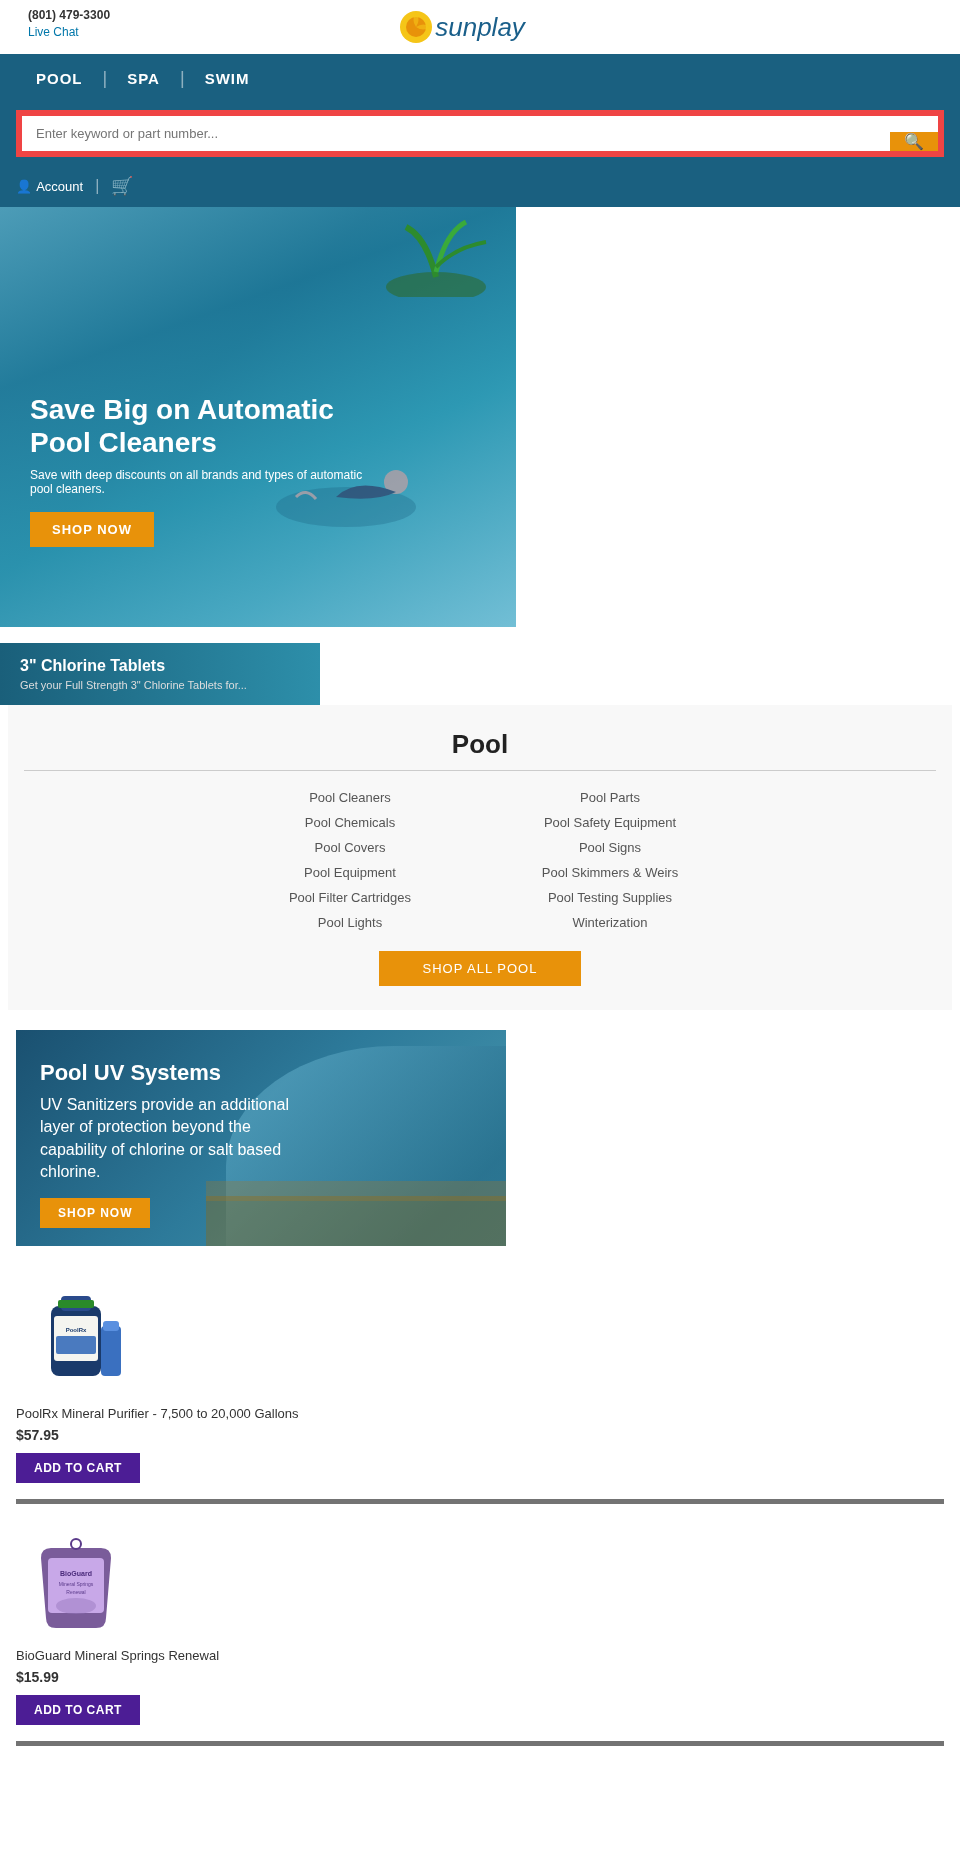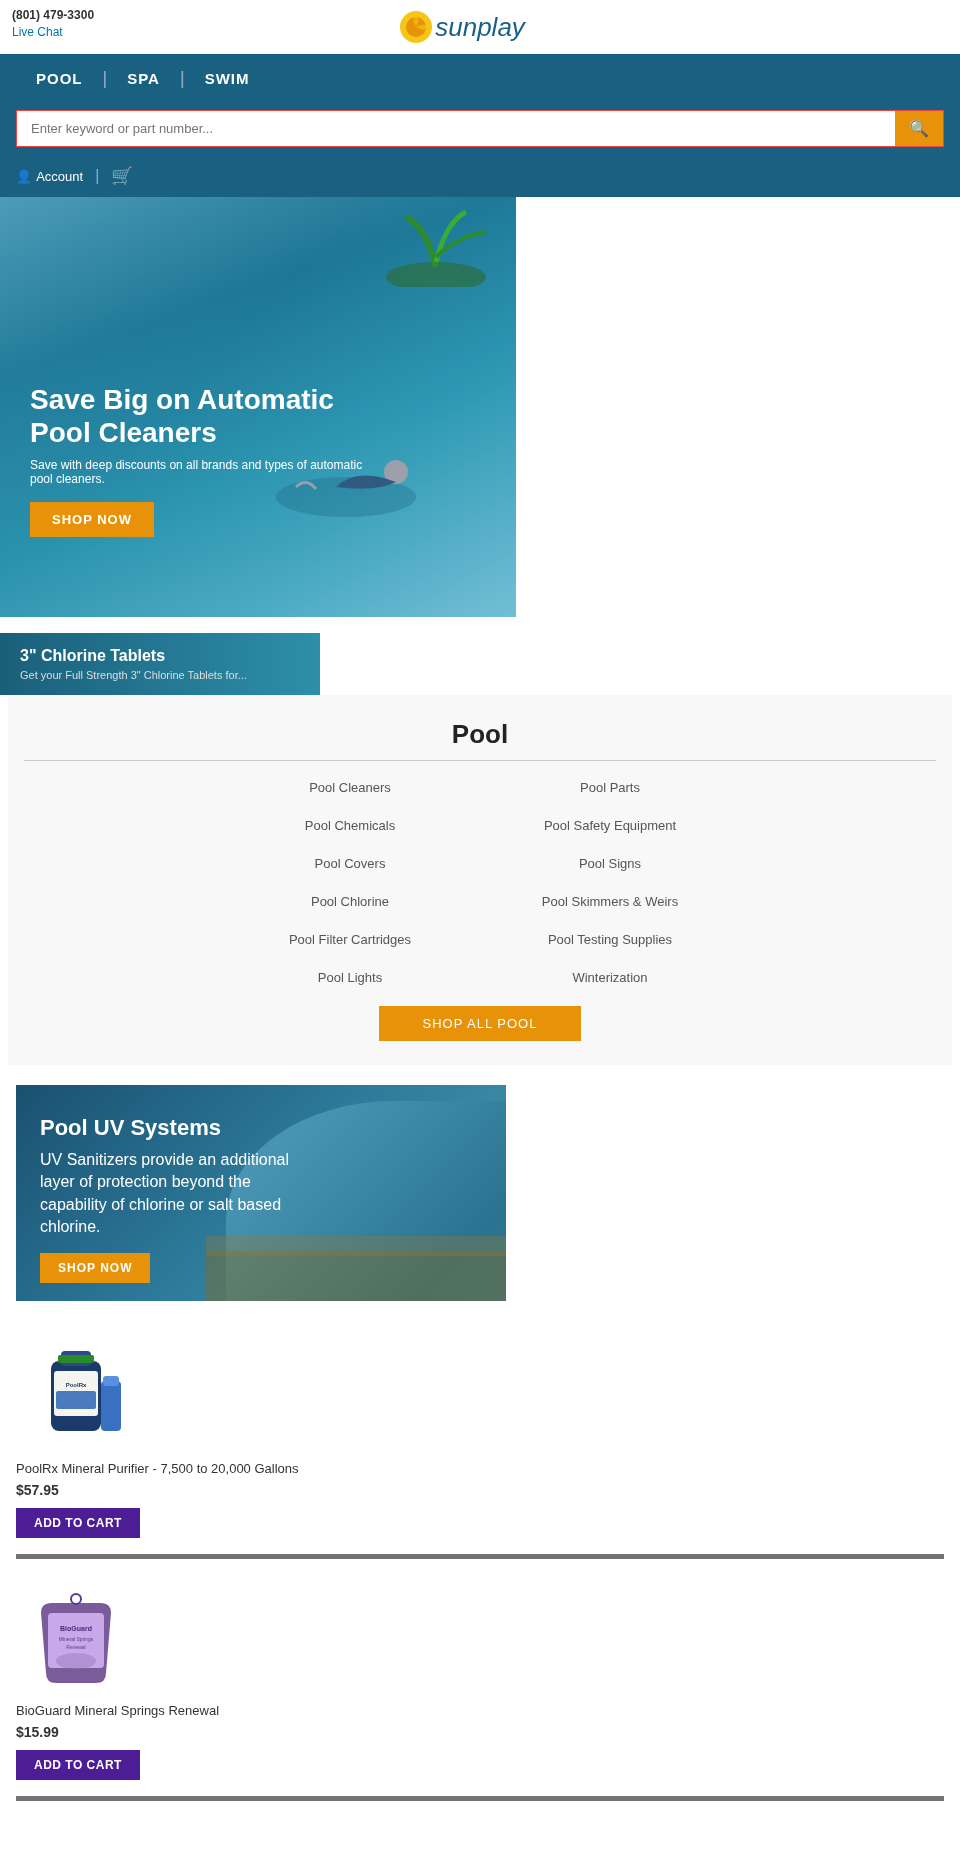--- a/index.html
+++ b/index.html
@@ -23,22 +23,23 @@
     }
     .nav-divider { color: #fff; opacity: 0.5; font-size: 18px; }
 
     
     .search-bar {
       background: #1a6080;
       padding: 8px 16px 12px;
     }
     .search-bar form {
       display: flex;
-      border: 1px solid #ef4444;
+      border: 6px solid #ef4444;
       background: #fff;
+      align-items: flex-end;
     }
     .search-bar input {
       flex: 1;
       border: none;
       padding: 10px 14px;
       font-size: 13px;
       outline: none;
       color: #999;
     }
     .search-btn {
@@ -109,21 +110,21 @@
     .pool-section h2 {
       text-align: center;
       font-size: 26px;
       color: #222;
       margin-bottom: 10px;
     }
     .pool-section hr { border: none; border-top: 1px solid #ccc; margin-bottom: 16px; }
     .pool-links {
       display: grid;
       grid-template-columns: 1fr 1fr;
-      gap: 17px 40px;
+      gap: 4px 40px;
       max-width: 480px;
       margin: 0 auto;
     }
     .pool-links a {
       color: #555;
       text-decoration: none;
       font-size: 13px;
       text-align: center;
       padding: 3px 0;
     }
@@ -197,21 +198,21 @@
     .brand-name {
       font-size: 26px;
       color: #1a5f8a;
       font-weight: 300;
       font-style: italic;
     }
   </style>
 </head>
 <body>
 
-<div style="background:#fff; padding:8px 12px; display:flex; align-items:flex-start; justify-content:space-between;">
+<div style="background:#fff; padding:8px 28px; display:flex; align-items:flex-start; justify-content:space-between;">
   <div>
     <div style="font-size:12px; color:#333; font-weight:bold;">(801) 479-3300</div>
     <a href="#" style="font-size:12px; color:#0077aa; text-decoration:none;">Live Chat</a>
   </div>
   <div class="sunplay-logo">
     <svg class="sun-icon" viewBox="0 0 38 38">
       <circle cx="19" cy="19" r="16" fill="#f5c518"></circle>
       <circle cx="19" cy="19" r="10" fill="#e8920a"></circle>
       <path d="M19 4 Q24 12 19 19 Q14 12 19 4Z" fill="#f5c518" opacity="0.6"></path>
       <path d="M34 19 Q26 24 19 19 Q26 14 34 19Z" fill="#f5c518" opacity="0.6"></path>
@@ -283,21 +284,21 @@
 <div class="pool-section">
   <h2>Pool</h2>
   <hr>
   <div class="pool-links">
     <a href="#">Pool Cleaners</a>
     <a href="#">Pool Parts</a>
     <a href="#">Pool Chemicals</a>
     <a href="#">Pool Safety Equipment</a>
     <a href="#">Pool Covers</a>
     <a href="#">Pool Signs</a>
-    <a href="#">Pool Chlorine</a>
+    <a href="#">Pool Equipment</a>
     <a href="#">Pool Skimmers &amp; Weirs</a>
     <a href="#">Pool Filter Cartridges</a>
     <a href="#">Pool Testing Supplies</a>
     <a href="#">Pool Lights</a>
     <a href="#">Winterization</a>
   </div>
   <button class="shop-all-btn">SHOP ALL POOL</button>
 </div>
 
 <div style="position:relative; width:490px; height:216px; background:linear-gradient(135deg,#1a5070 0%,#2d7a9a 50%,#4a9ab0 100%); margin:20px 16px; overflow:hidden;">

